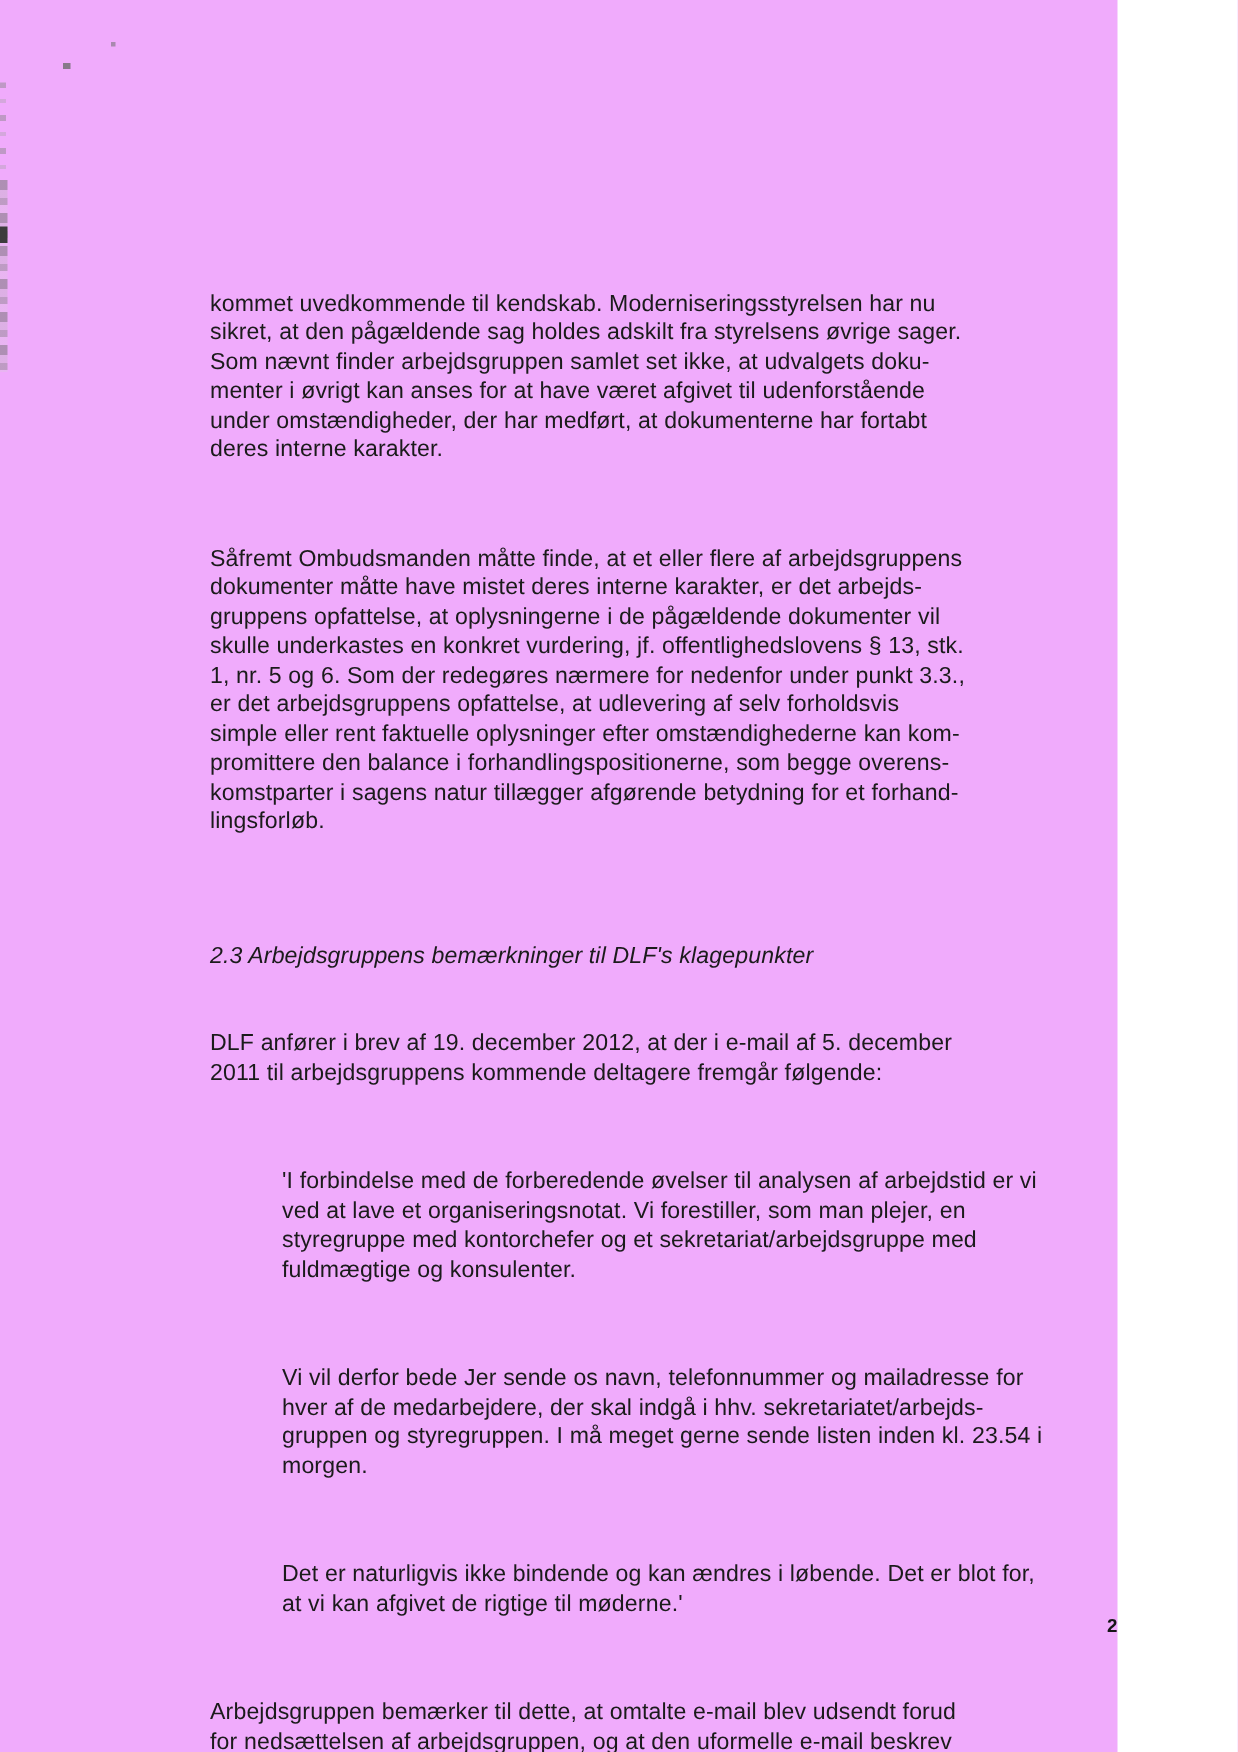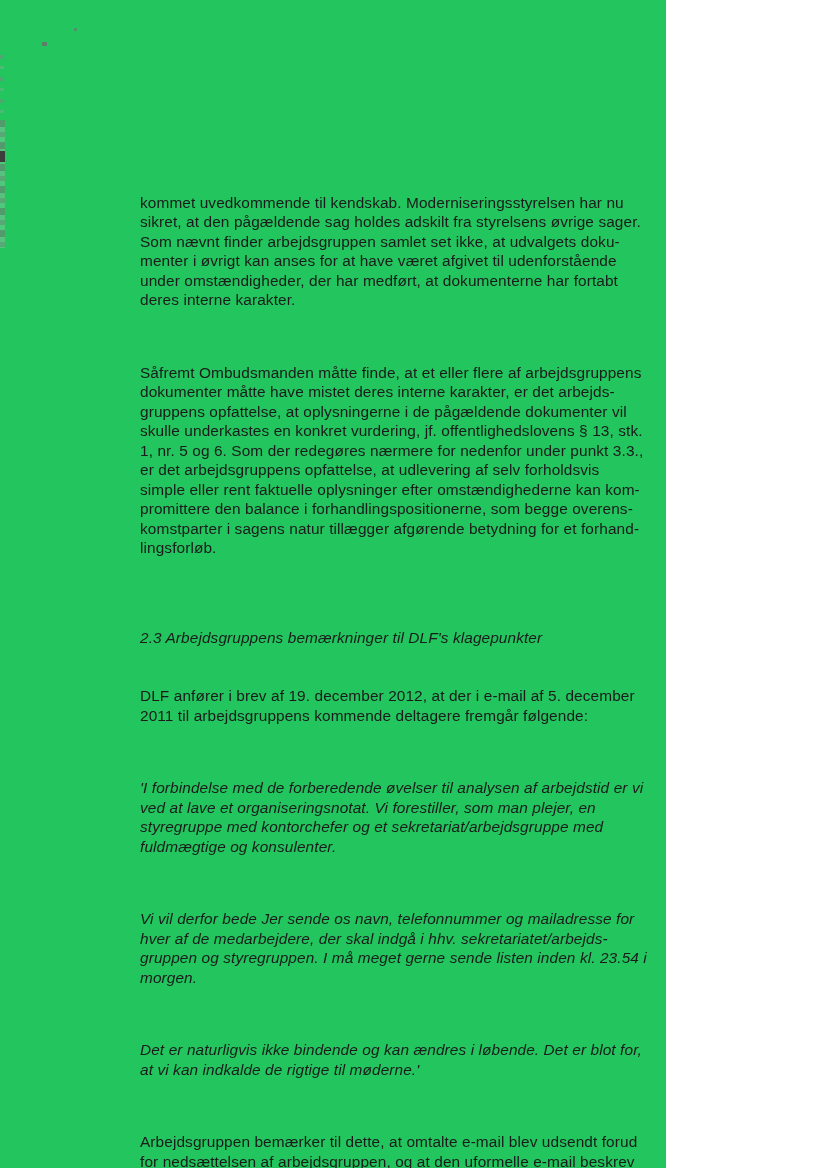--- a/index.html
+++ b/index.html
@@ -2,23 +2,23 @@
 <html><head>
 <meta charset="utf-8">
 <style>
   html, body {
     margin: 0;
     padding: 0;
     background: #ffffff;
   }
   .page {
     position: relative;
-    width: 666px;
+    width: 745px;
     height: 1168px;
-    background: #22c55e;
+    background: #f0abfc;
     overflow: hidden;
     font-family: "Liberation Sans", sans-serif;
   }
   .textblock {
     position: absolute;
     left: 140px;
     top: 173px;
     width: 612px;
     font-size: 15.4px;
     line-height: 19.5px;
@@ -28,21 +28,21 @@
   }
   .textblock p {
     margin: 0 0 14px 0;
   }
   .textblock p.heading {
     margin-bottom: 0;
     font-style: italic;
     margin-top: 17px;
   }
   .textblock p.quote {
-    font-style: italic;
+    margin-left: 48px;
   }
   .page-number {
     position: absolute;
     left: 738px;
     top: 1077px;
     font-size: 12.5px;
     font-weight: bold;
     color: #161616;
     letter-spacing: 0.2px;
   }
@@ -152,21 +152,21 @@
 ved at lave et organiseringsnotat. Vi forestiller, som man plejer, en
 styregruppe med kontorchefer og et sekretariat/arbejdsgruppe med
 fuldmægtige og konsulenter.</p>
 
     <p class="quote">Vi vil derfor bede Jer sende os navn, telefonnummer og mailadresse for
 hver af de medarbejdere, der skal indgå i hhv. sekretariatet/arbejds-
 gruppen og styregruppen. I må meget gerne sende listen inden kl. 23.54 i
 morgen.</p>
 
     <p class="quote">Det er naturligvis ikke bindende og kan ændres i løbende. Det er blot for,
-at vi kan indkalde de rigtige til møderne.'</p>
+at vi kan afgivet de rigtige til møderne.'</p>
 
     <p>Arbejdsgruppen bemærker til dette, at omtalte e-mail blev udsendt forud
 for nedsættelsen af arbejdsgruppen, og at den uformelle e-mail beskrev
 en indledende øvelse forud for fastlæggelsen af den kommende arbejds-
 gruppes medlemskreds. På tidspunktet for arbejdsgruppens nedsættelse
 d. 3. februar 2012 forelå der således en deltagerliste.</p>
 
     
   </main>
 

